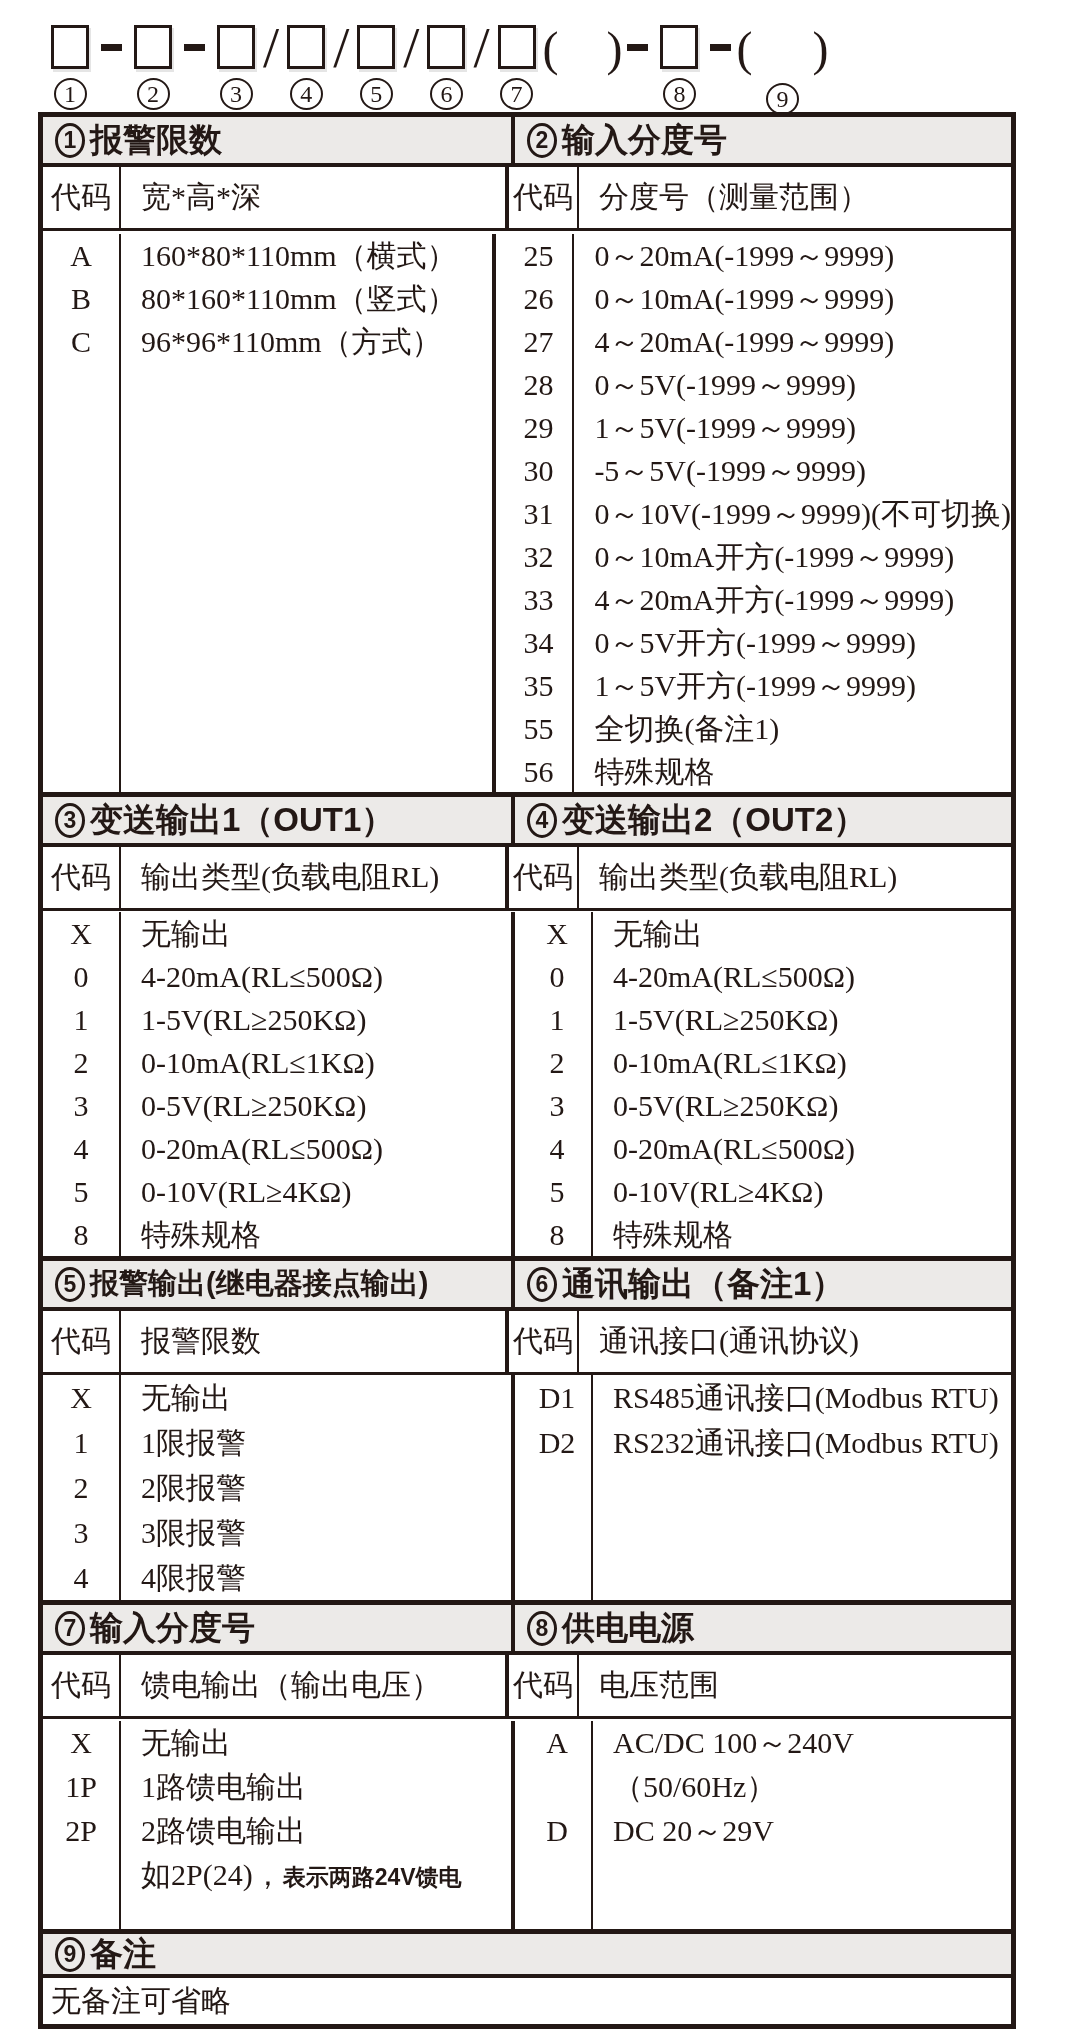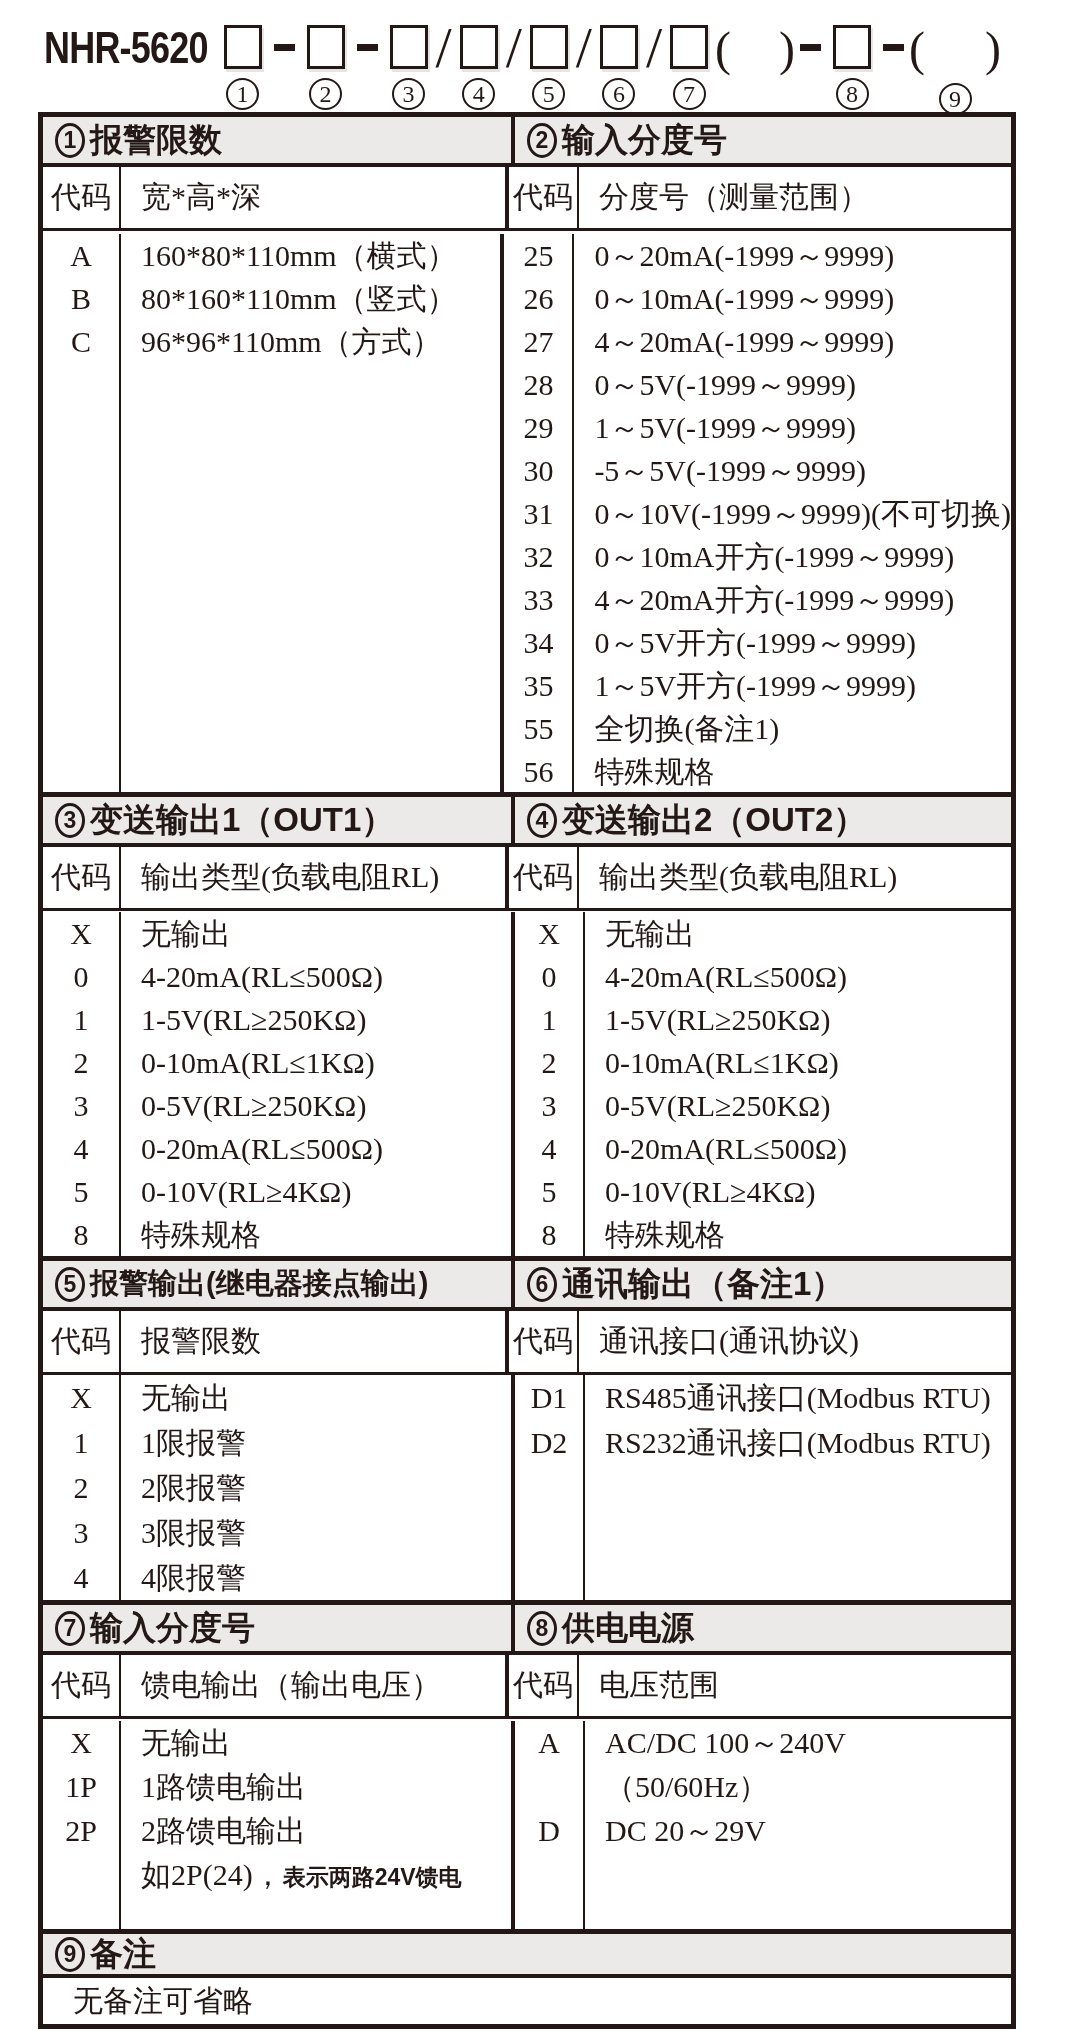--- a/index.html
+++ b/index.html
@@ -59,21 +59,21 @@
   .subhead > div { display:flex; align-items:center; white-space:nowrap; }
   .c-code { justify-content:center; }
   .l-code { width:78px;  border-right:2px solid var(--ink); }
   .l-desc { width:388px; border-right:4px solid var(--ink); padding-left:20px; }
   .r-code { width:70px;  border-right:2px solid var(--ink); }
   .r-desc { flex:1; padding-left:20px; }
 
   .body { display:flex; }
   .half { display:flex; }
   .half.left  { width:472px; border-right:4px solid var(--ink); }
-  .half.right { flex:1; }
+  .half.right { flex:1;margin-left:8px; }
   .codecol { width:78px; border-right:2px solid var(--ink); text-align:center; }
   .half.right .codecol { width:70px; }
   .desccol { flex:1; min-width:0; }
 
   .line { font-size:30px; white-space:nowrap; }
   .desc-line { padding-left:20px; }
   .rows43 .body { height:561px; padding-top:3px; }
   .rows43 .line { height:43px; line-height:43px; }
   .rows43b .body { height:345px; padding-top:1px; }
   .rows43b .line { height:43px; line-height:43px; }
@@ -81,33 +81,27 @@
   .rows45 .line { height:45px; line-height:45px; }
   .rows44 .body { height:210px; padding-top:2px; }
   .rows44 .line { height:44px; line-height:44px; }
   .body { padding-top:0; }
   .rows43 .body, .rows43b .body, .rows45 .body, .rows44 .body { }
 
   .note-small { font:700 23px "Liberation Sans","DejaVu Sans",sans-serif; }
   .note-small:empty { display:none; }
 
   .notes-body { height:46px; display:flex; align-items:center; }
-  .notes-body .line { padding-left:30px; font-size:30px; }
+  .notes-body .line { padding-left:8px; font-size:30px; }
 </style>
 </head>
 <body>
 
 <div class="model-line">
 
-    <span class="seg">
-      <span class="seg-main seg-model">NHR-5620</span>
-      <span class="num-slot">
-        
-      </span>
-    </span>
 
     <span class="seg">
       <span class="seg-main seg-box"></span>
       <span class="num-slot">
         <span class="oval">1</span>
       </span>
     </span>
 
     <span class="seg">
       <span class="seg-main seg-dash"></span>

